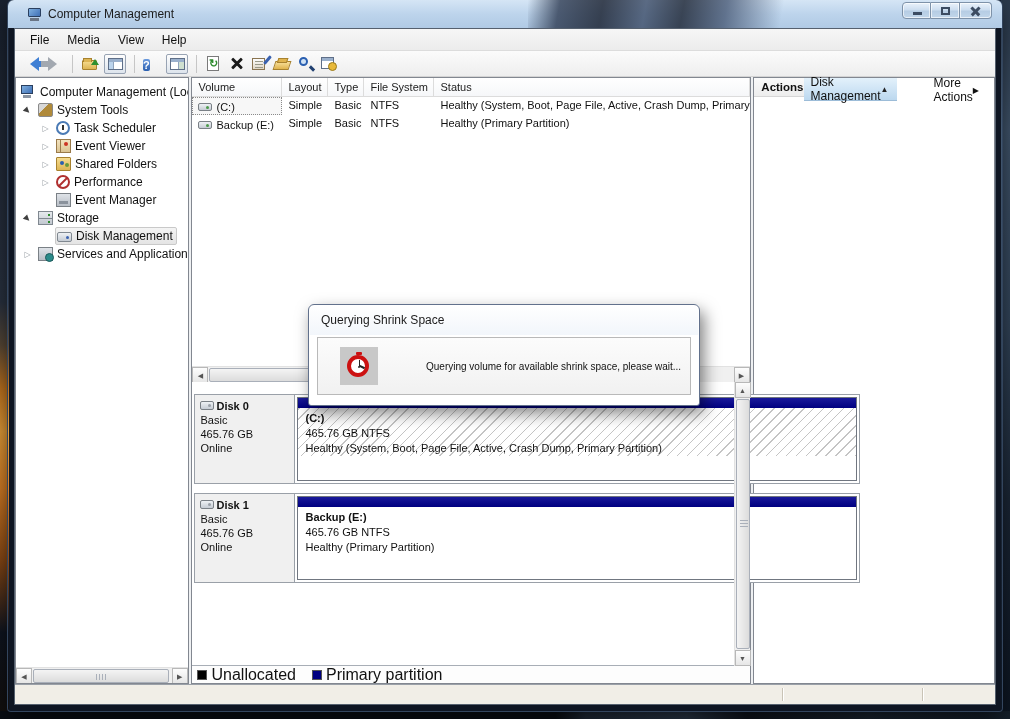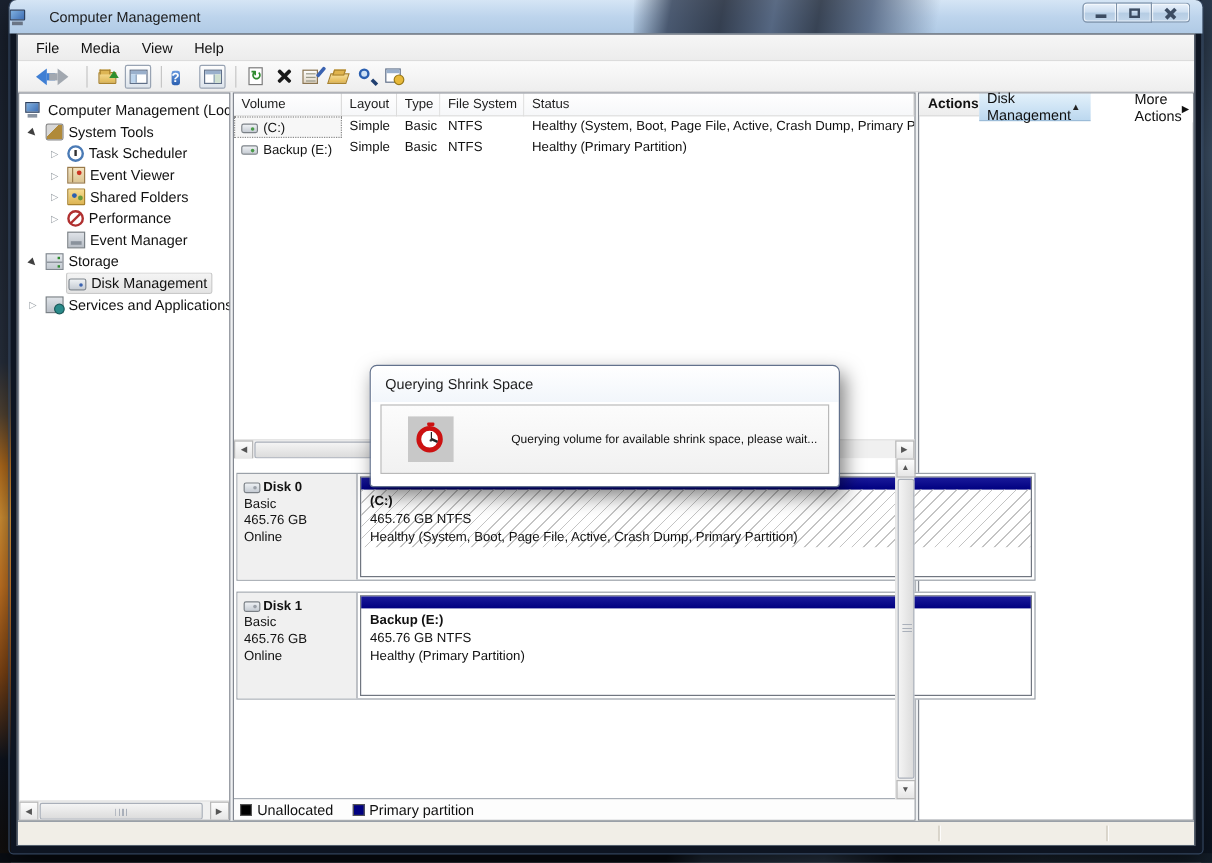--- a/index.html
+++ b/index.html
@@ -14,21 +14,21 @@
     background:linear-gradient(90deg,#0a0e15 0%,#0a0e15 55%,#232e3d 58%,#2e3c4e 68%,#11161f 74%,#1d2835 86%,#15202c 100%)}
 
   
   .window{position:absolute;left:8px;top:0;width:994px;height:711px;border-radius:6px 6px 3px 3px;
     background:linear-gradient(180deg,#dcheat 0,#c9dcf0 0,#b9d0e9 30px,#adc7e2 100%);
     box-shadow:0 0 0 1px #33455e,0 10px 26px rgba(0,0,0,.65)}
   .titlebar{position:relative;height:28px;border-radius:6px 6px 0 0;overflow:hidden;
     background:linear-gradient(180deg,#d5e5f5 0%,#bdd4ec 50%,#b0cae5 100%)}
   .tb-streaks{position:absolute;left:520px;top:0;width:265px;height:28px;opacity:.8;pointer-events:none;
     background:linear-gradient(100deg,rgba(20,27,42,0) 0%,#2e3b52 12%,#141b2a 28%,#3d4d68 44%,#18202f 58%,#495a76 74%,rgba(73,90,118,0) 95%)}
-  .tb-inner{position:relative;display:flex;align-items:center;height:100%;padding-left:0;gap:18px;z-index:2}
+  .tb-inner{position:relative;display:flex;align-items:center;height:100%;padding-left:20px;gap:5px;z-index:2}
   .tb-title{font-size:12px;color:#1c1c1c}
   .app-icon{width:15px;height:13px;position:relative}
   .app-icon .scr{position:absolute;left:0;top:0;width:13px;height:9px;border:1px solid #2a3f5f;background:linear-gradient(135deg,#7fb0e0,#3f6fb5);border-radius:1px}
   .app-icon .base{position:absolute;left:2px;top:10px;width:9px;height:3px;background:#6a7585}
   .caption-btns{position:absolute;right:10px;top:2px;display:flex;z-index:3}
   .cap{width:29px;height:17px;border:1px solid #7e92a9;background:linear-gradient(180deg,#eaf2fb 0%,#cddef0 45%,#b6cde4 55%,#c2d6ea 100%);
     position:relative;box-shadow:inset 0 0 0 1px rgba(255,255,255,.65)}
   .cap.min{border-radius:4px 0 0 4px}
   .cap.max{border-left:none}
   .cap.cls{border-left:none;border-radius:0 4px 4px 0;width:32px}
@@ -144,31 +144,31 @@
   .i-hd{width:14px;height:9px;border:1px solid #7a8086;border-radius:2px;background:linear-gradient(#eef1f4,#c6ccd4);position:relative;flex:none}
   .i-hd:after{content:"";position:absolute;right:2px;top:2px;width:3px;height:3px;background:#9aa0a8;border-radius:50%}
   .i-cdrom{width:13px;height:11px;border:1px solid #7a8086;border-radius:2px;background:linear-gradient(#eef1f4,#c0c6ce);position:relative;flex:none}
   .i-cdrom:after{content:"";position:absolute;left:3px;top:3px;width:5px;height:5px;border:1px solid #8a929c;border-radius:50%;background:#dfe(2)e8;background:#dfe3e8}
   .parea{flex:1;position:relative}
   .pbox{position:absolute;left:2px;right:2px;top:2px;bottom:2px;border:1px solid #707680;background:#fff}
   .pbar{height:10px;background:linear-gradient(#1a1a9a,#000080)}
   .ptext{padding:3px 0 0 7px;font-size:11px;line-height:15px;color:#111;white-space:nowrap;overflow:hidden}
   .ptext .plabel{font-weight:bold}
   .pbox.hatched .pbody{background:repeating-linear-gradient(315deg,#c4c4c4 0 1px,rgba(0,0,0,0) 1px 7px)}
-  .legend{height:18px;border-top:1px solid #a8aeb6;background:#fdfdfd;display:flex;align-items:center;gap:16px;padding-left:5px;font-size:12px;color:#111}
+  .legend{height:18px;border-top:1px solid #a8aeb6;background:#fdfdfd;display:flex;align-items:center;gap:16px;padding-left:5px;font-size:16px;color:#111}
   .lg{display:flex;align-items:center;gap:4px}
   .sq{width:10px;height:10px;border:1px solid #555}
   .sq.unalloc{background:#000000}
   .sq.primary{background:#000080}
 
   
   .act-hdr{height:19px;background:linear-gradient(#fafafa,#ededed);border-bottom:1px solid #d6d6d6;font-size:11.5px;font-weight:bold;color:#111;padding:3px 0 0 7px}
   .act-group{height:23px;background:linear-gradient(#e3f1fb,#bcd8ef);border-bottom:1px solid #9cbcd8;display:flex;align-items:center;justify-content:space-between;padding:0 9px 0 7px;font-size:12px;color:#0f0f0f}
   .act-group .car{font-size:8px;color:#222}
-  .act-item{height:24px;display:flex;align-items:center;justify-content:space-between;padding:0 3px 0 36px;font-size:12px;color:#0f0f0f;background:#fff}
+  .act-item{height:24px;display:flex;align-items:center;justify-content:space-between;padding:0 15px 0 36px;font-size:12px;color:#0f0f0f;background:#fff}
   .act-item .car{font-size:8px;color:#111}
   .act-rest{flex:1;background:#fff}
 
   
   .statusbar{height:20px;background:#f1eee7;border-top:1px solid #9aa0a8;position:relative}
   .ssep{position:absolute;top:3px;bottom:3px;width:1px;background:#c9c3b6;box-shadow:1px 0 0 #fff}
 
   
   .dialog{position:absolute;left:308px;top:304px;width:392px;height:102px;z-index:50;
     border:1px solid #62718c;border-radius:6px 6px 3px 3px;

